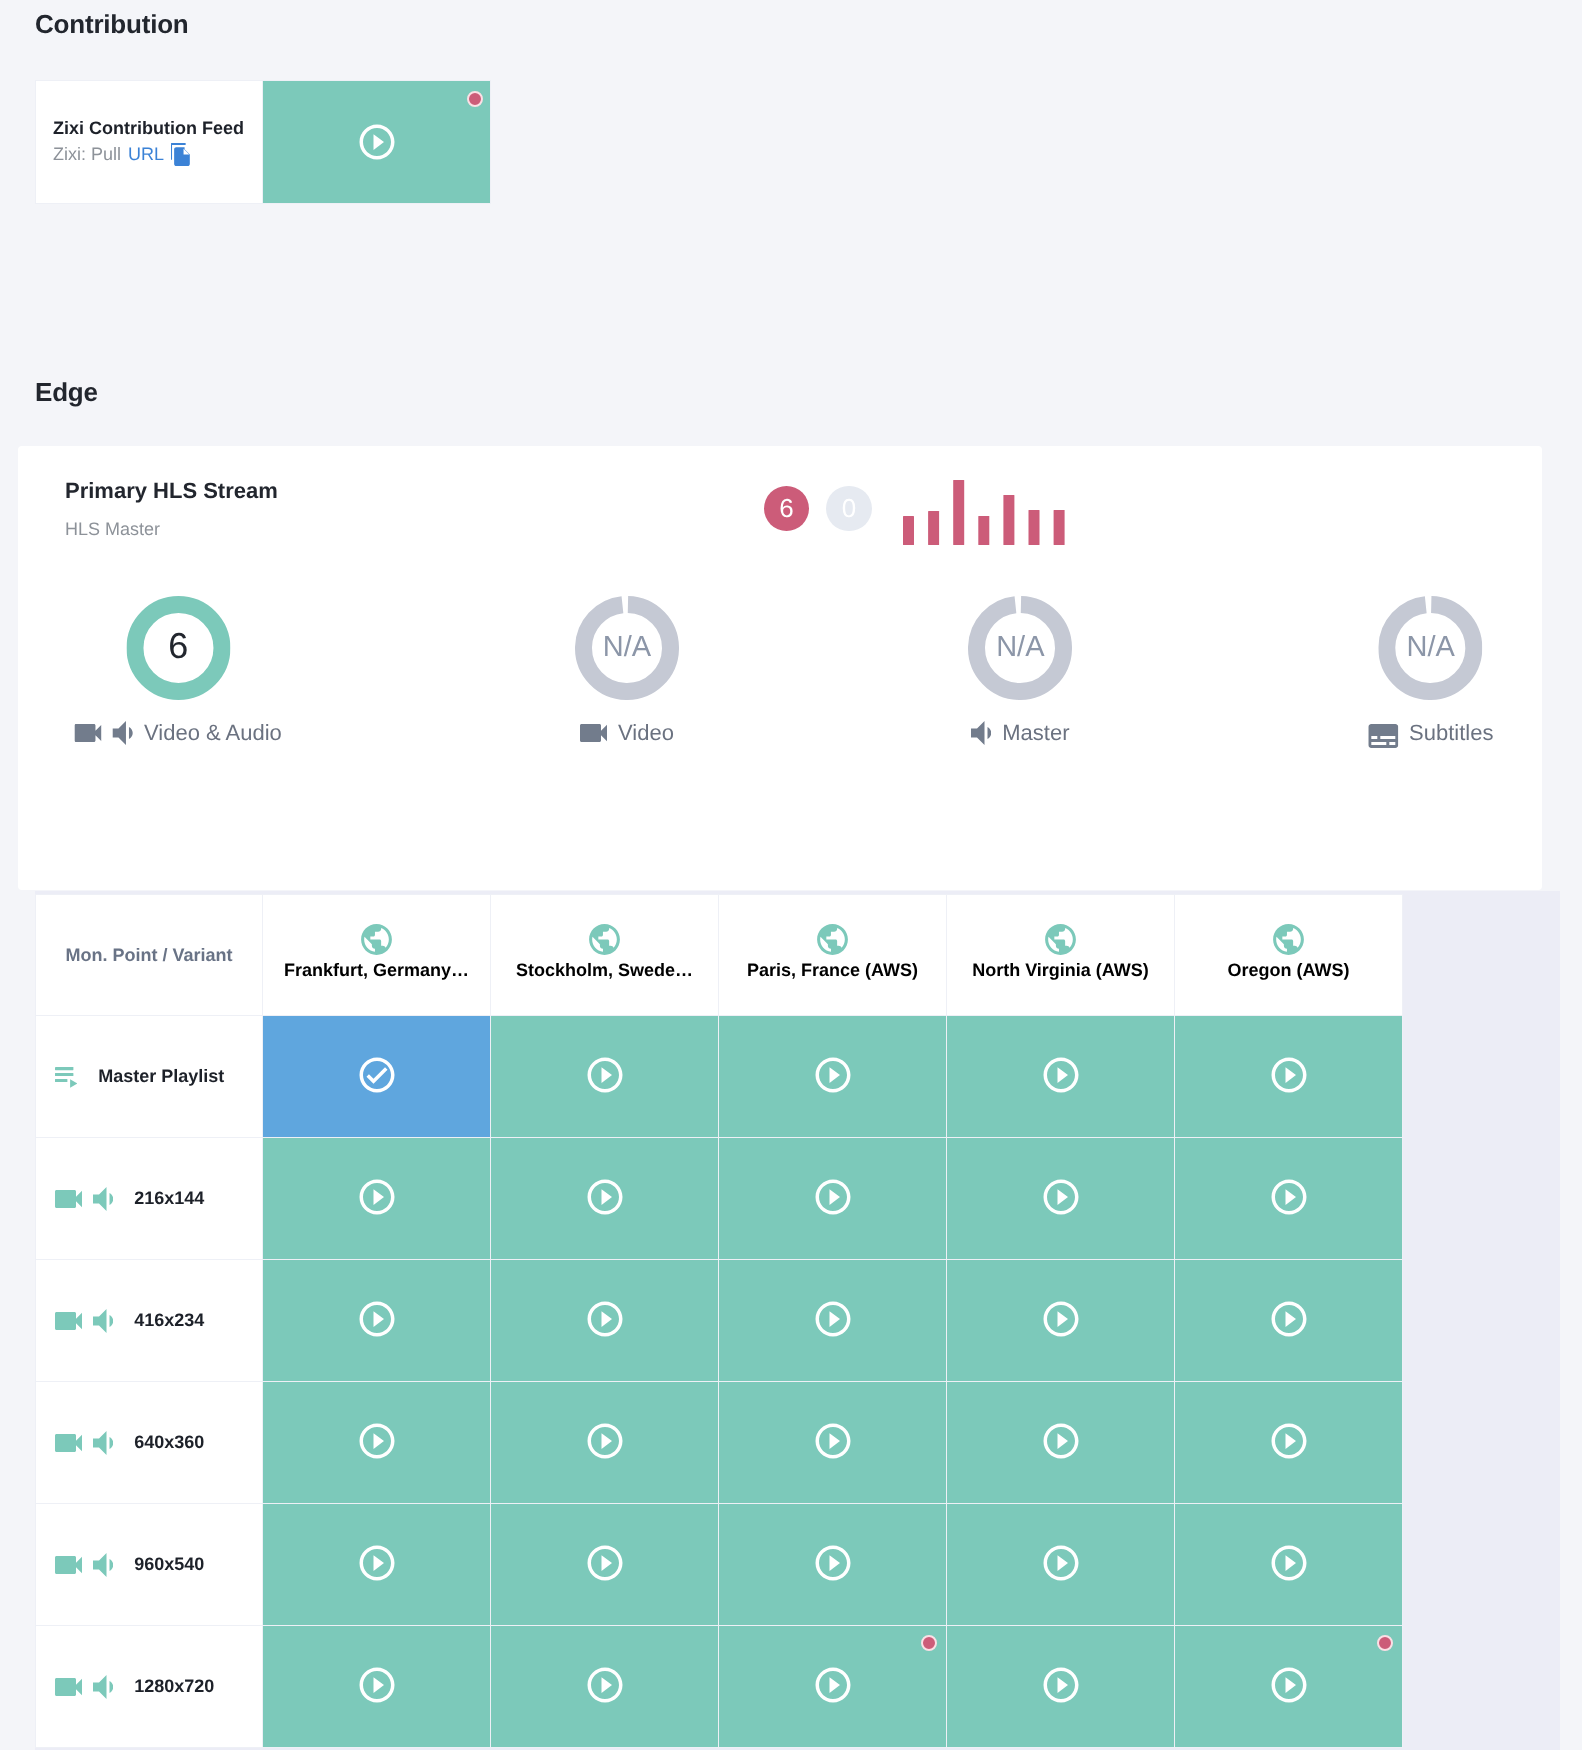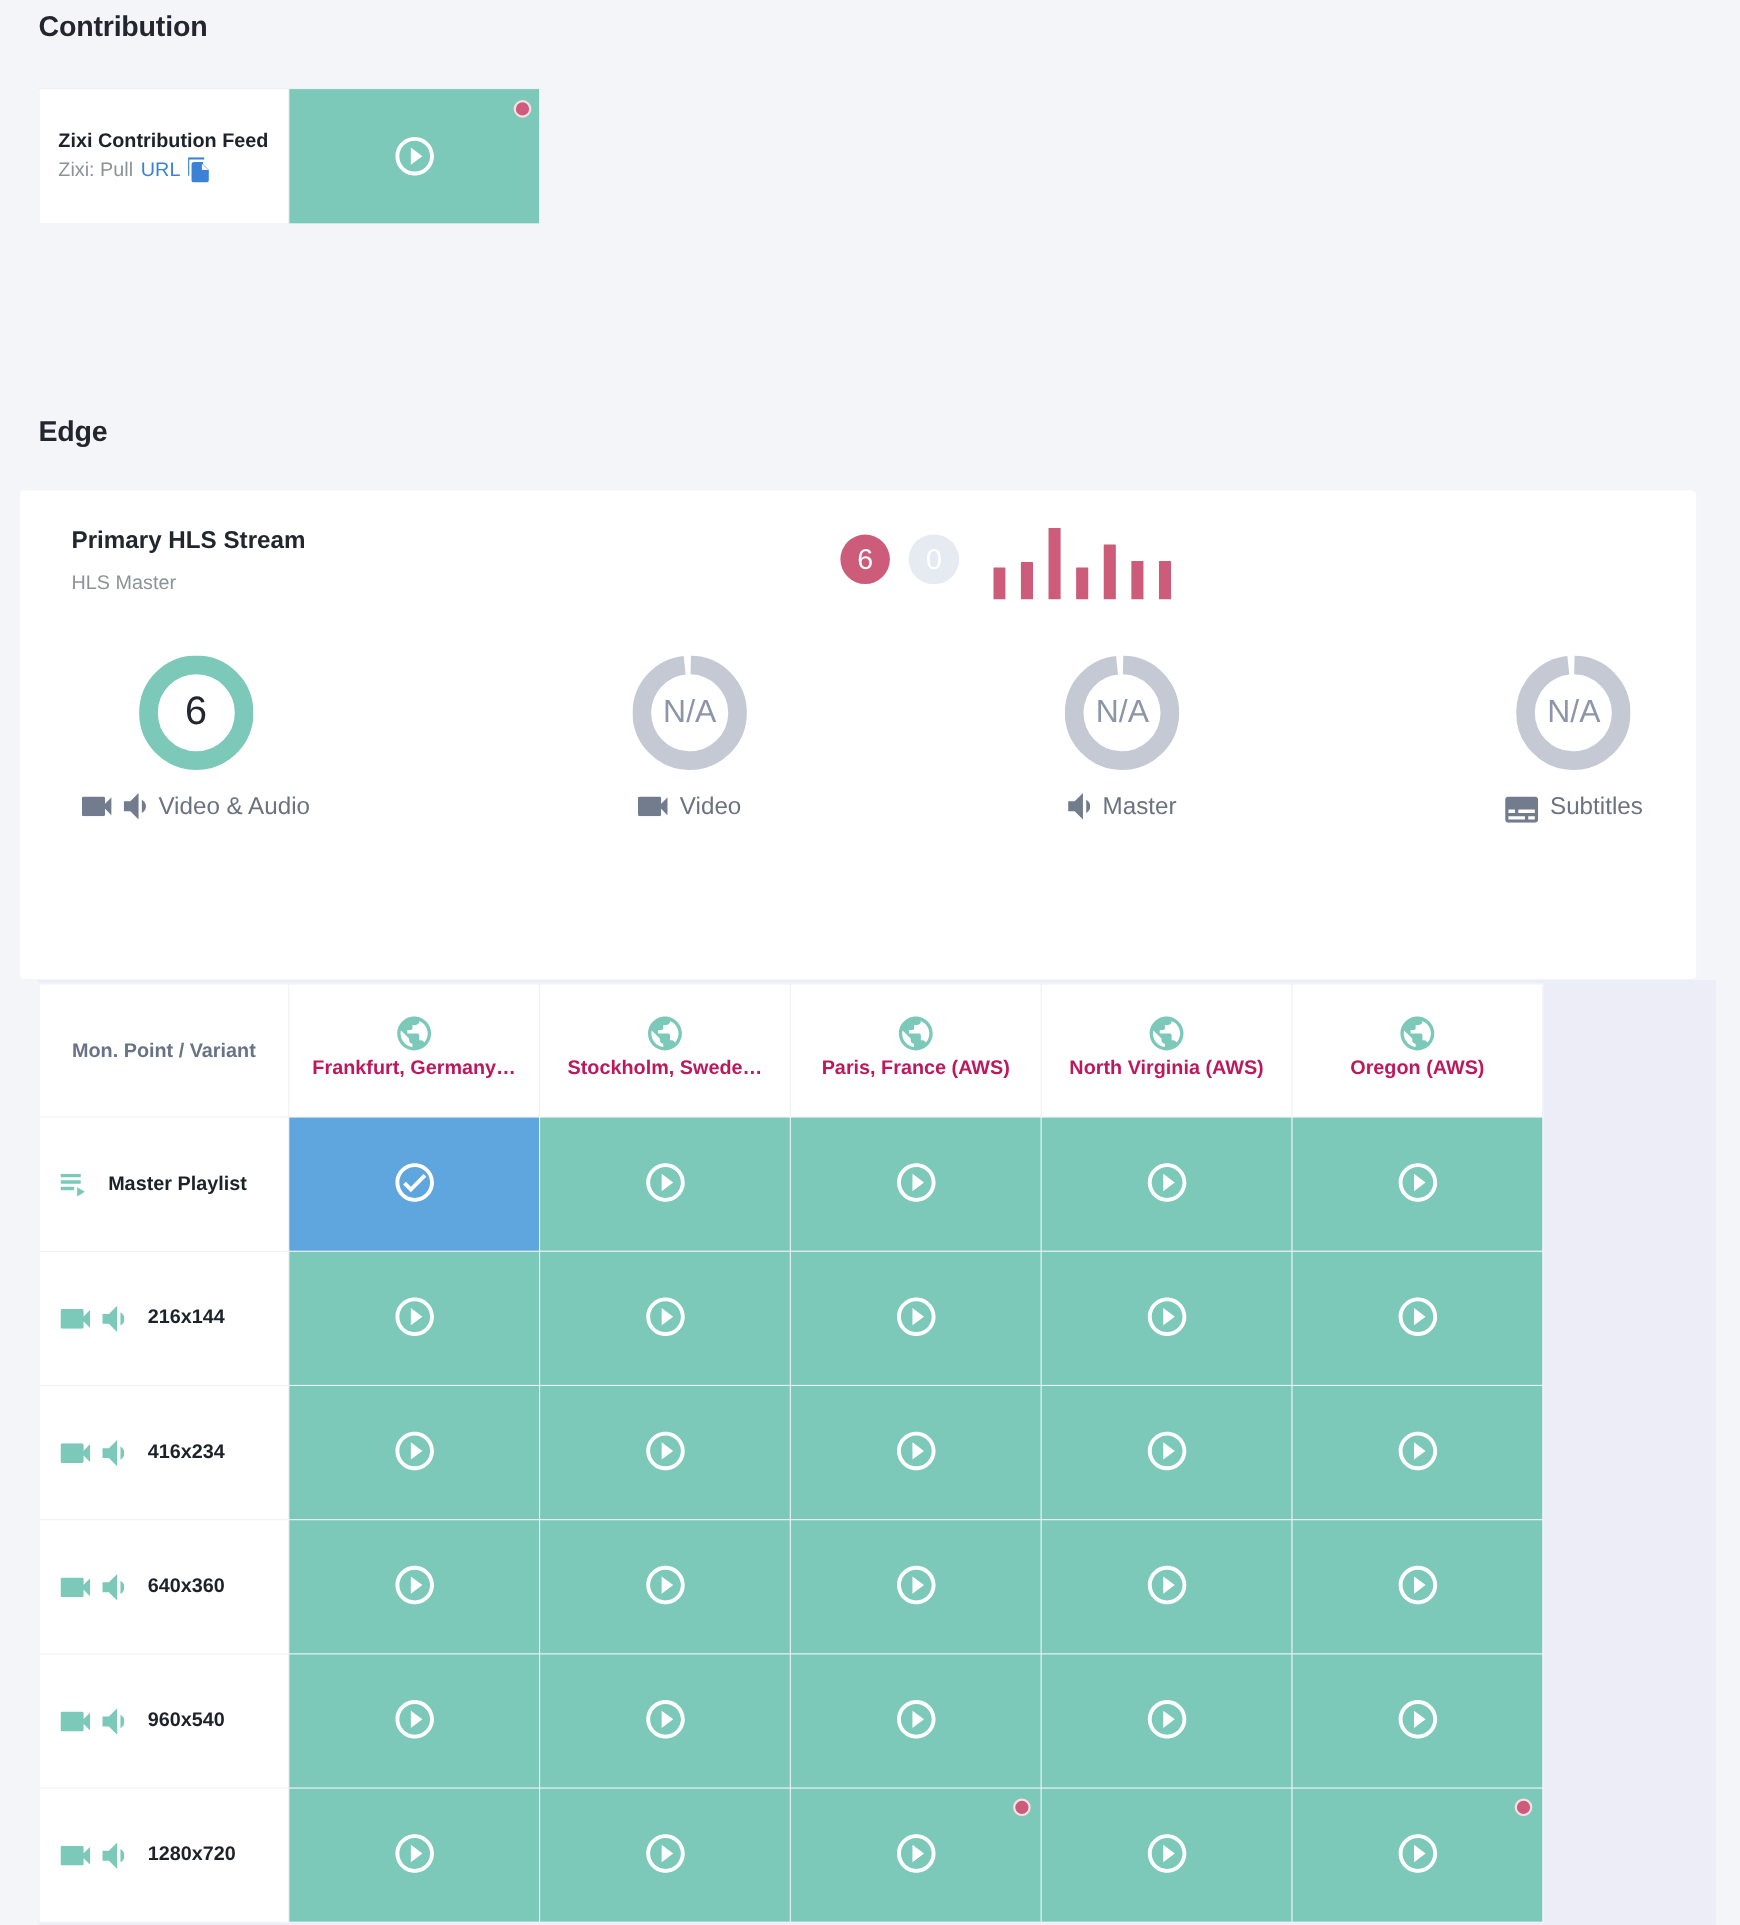--- a/index.html
+++ b/index.html
@@ -107,27 +107,27 @@
   .vtable .vhdr{height:120px;}
   .vtable .col-first{width:226px;}
   .vtable .col-data{width:227px;}
   .vhdr-first{
     font-size:18px;font-weight:bold;color:#697386;text-align:center;
   }
   .vhdr-col{text-align:center;}
   .vhdr-col .inner{display:flex;flex-direction:column;align-items:center;position:relative;top:-4px;}
   .vhdr-col .globe{margin-bottom:2px;display:flex;}
   .vhdr-col .cname{
-    font-size:18px;font-weight:bold;color:#be185d;white-space:nowrap;
+    font-size:18px;font-weight:bold;color:#000000;white-space:nowrap;
   }
   .vtable td.vrow-label{
     height:121px;padding-left:19px;
     font-size:18px;font-weight:bold;color:#1d2129;
   }
-  .vrow-label .inner{display:flex;}
+  .vrow-label .inner{display:flex;align-items:center;}
   .vrow-label .ico{display:flex;align-items:center;}
   .vrow-label .ico + .ico{margin-left:11px;}
   .vrow-label .ico[data-name="playlist-play-icon"]{position:relative;top:1px;}
   .vrow-label .txt{margin-left:21px;}
   .vcell{position:relative;height:121px;background:#7cc9ba;width:100%;}
   .vcell.sel{background:#5fa6de;}
   .vcell .cicon{position:absolute;left:50%;top:50%;transform:translate(-50%,-50%);margin-top:-2px;display:block;line-height:0;}
   .vcell .dot-alert{right:9px;top:9px;}
 
   

